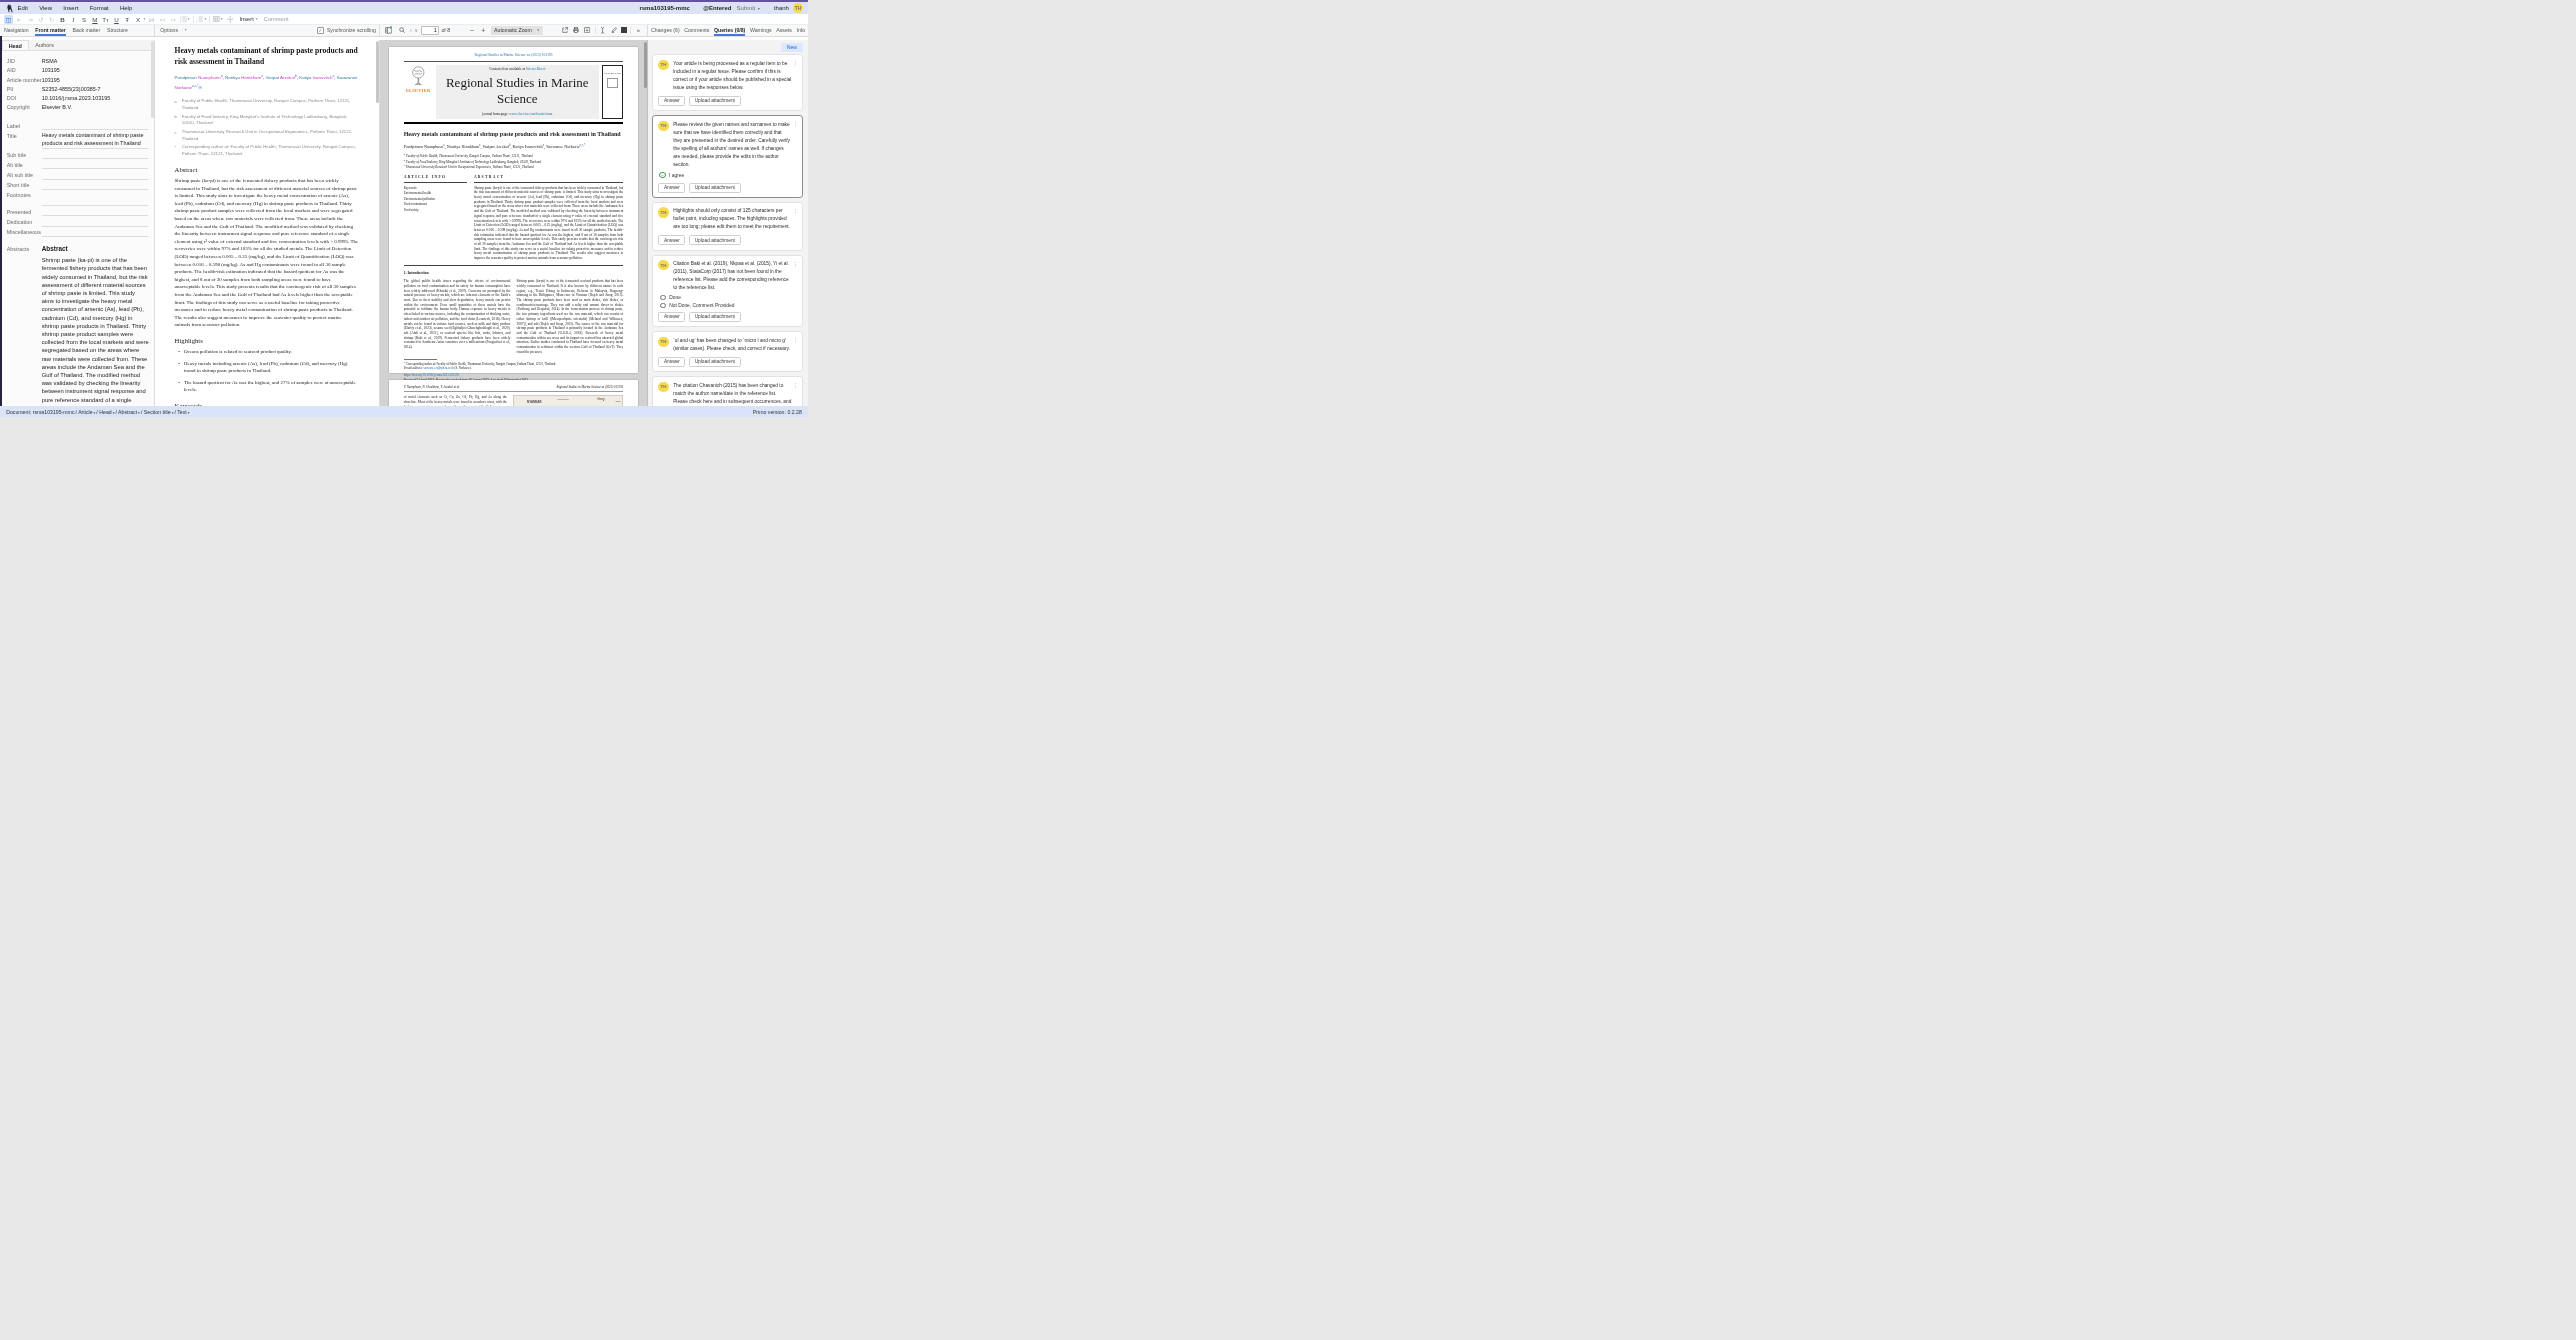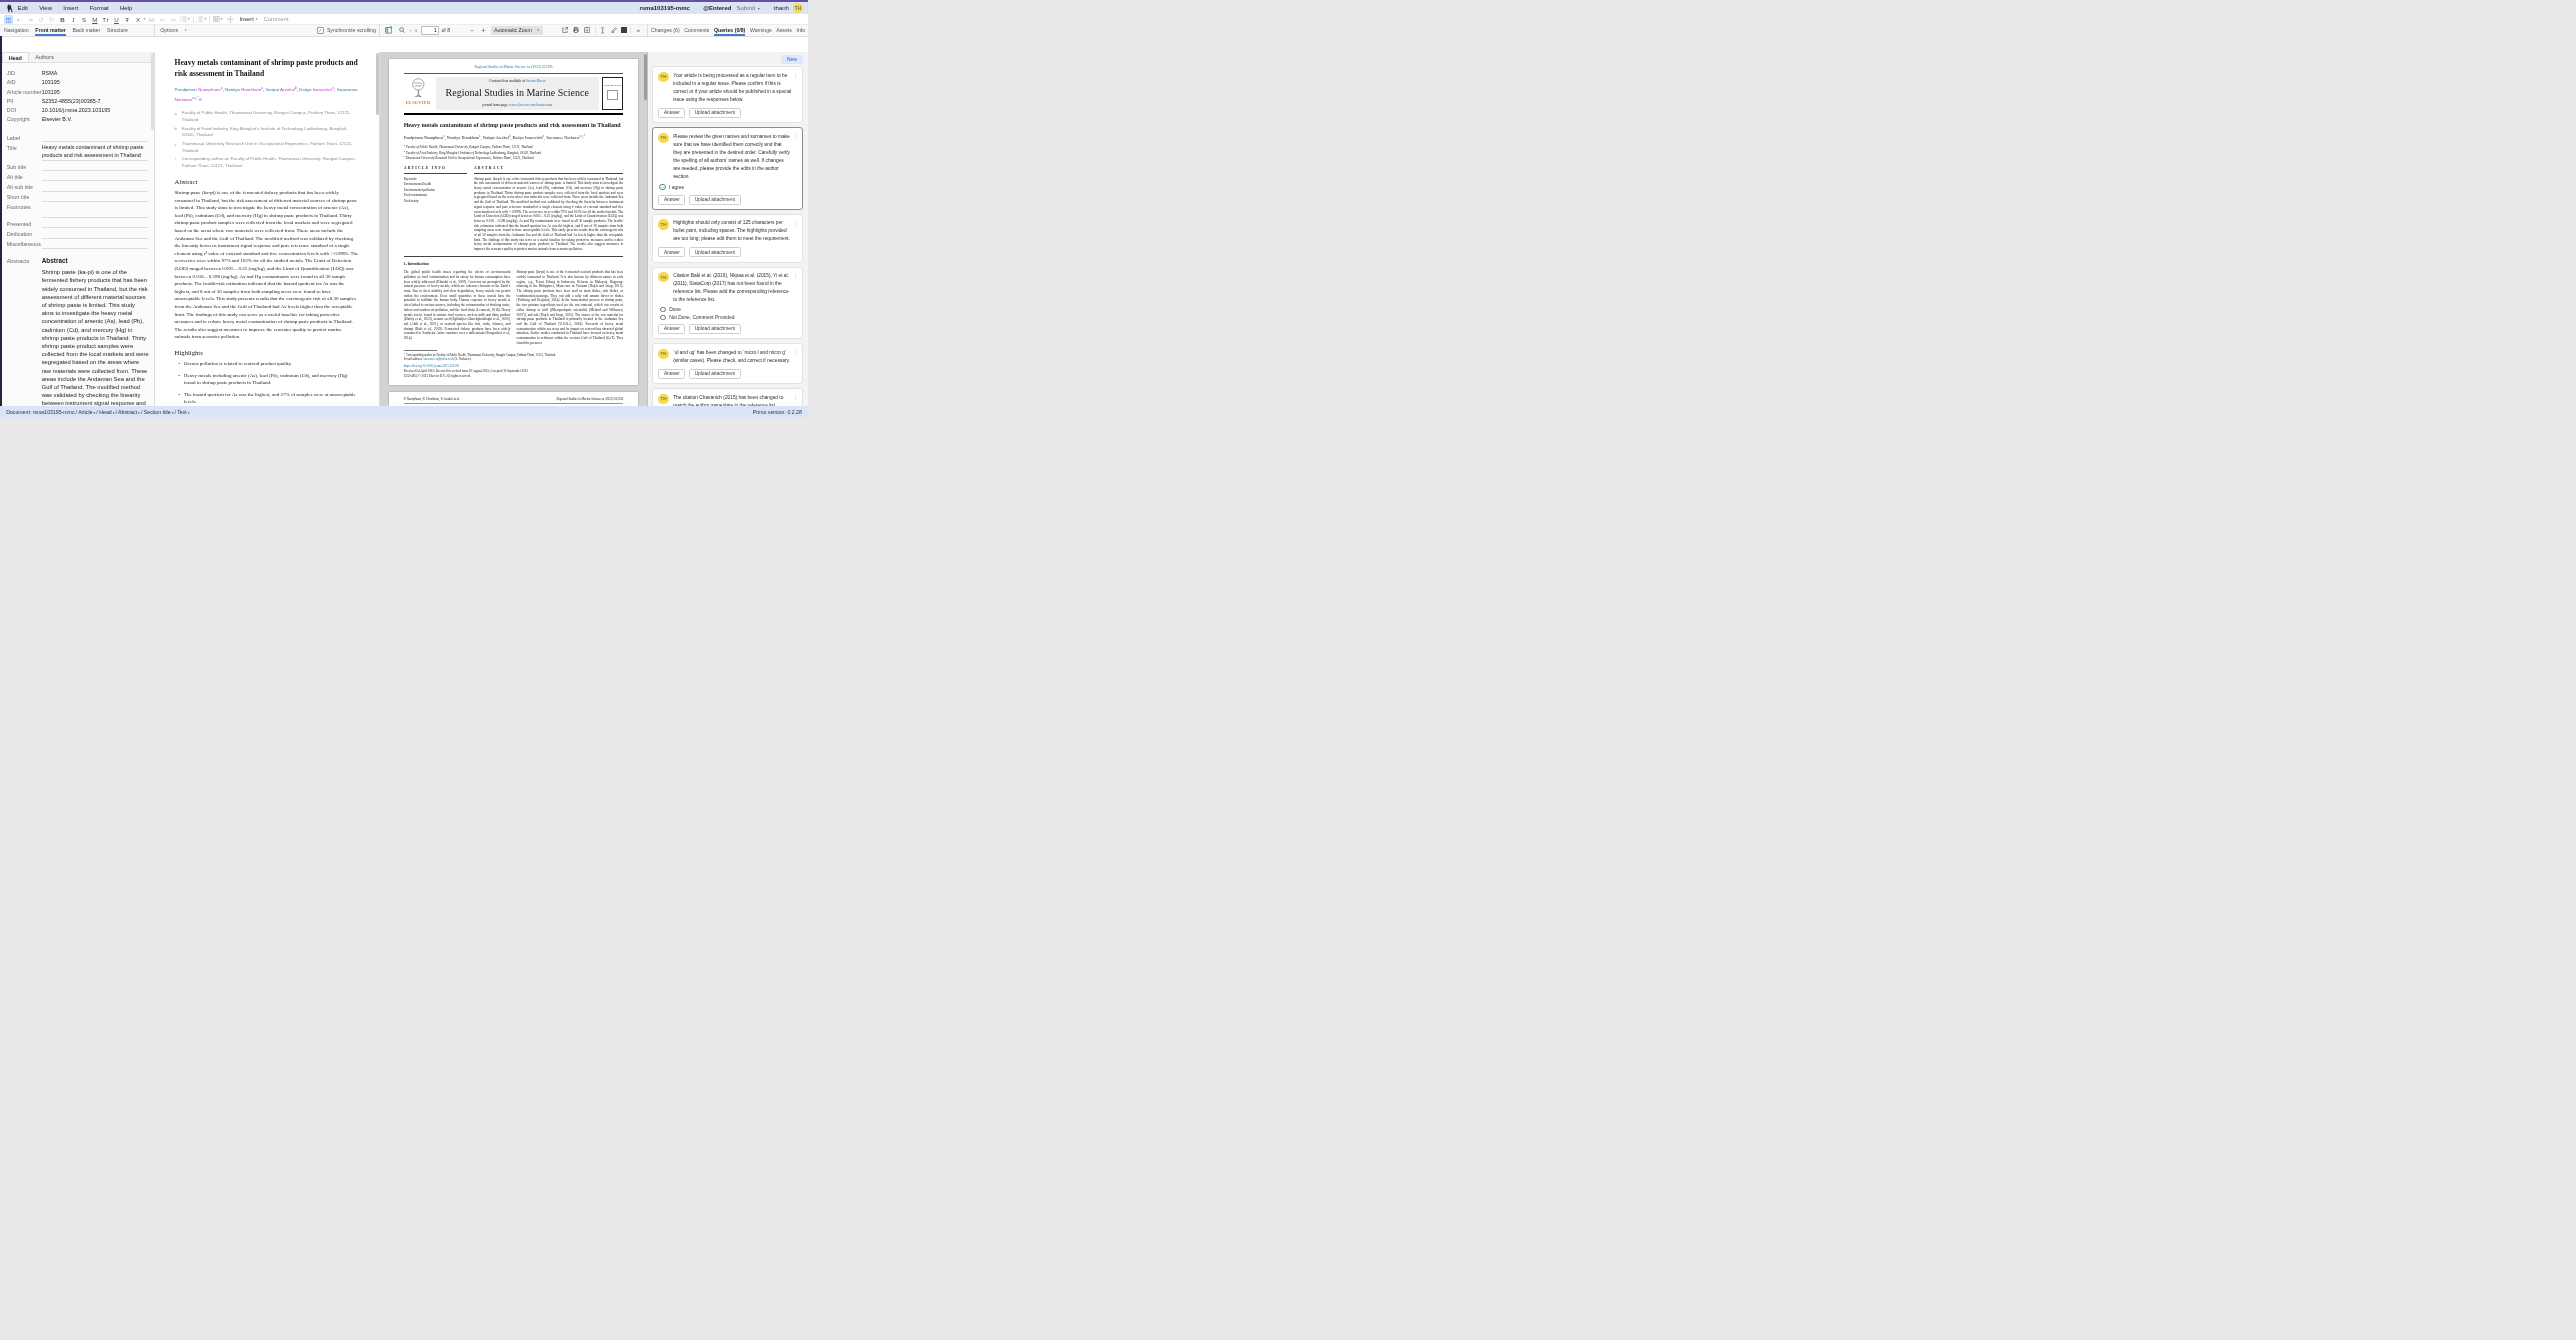--- a/index.html
+++ b/index.html
@@ -56,21 +56,21 @@
   .of8{margin-left:2.1px;color:#444;}
   .zoomsel{display:flex;align-items:center;background:#e2e2e2;height:8.8px;padding:0 3.1px;border-radius:1px;
            color:#333;margin:0 2.1px;white-space:nowrap;}
   .zoomsel .zc{margin-left:5.2px;font-size:3.6px;color:#555;}
   .greendot{position:absolute;width:2.6px;height:2.6px;border-radius:50%;background:#5cb85c;margin-left:4.6px;margin-top:-5.7px;}
   .chev{font-size:4.6px;color:#7a7a7a;margin:0 1px;}
   .blk{width:5.2px;height:6.2px;background:#3c3c3c;margin:0 1.5px;}
   
   .content{position:absolute;left:0;top:36px;width:100%;height:370px;}
   .edge{position:absolute;left:0;top:0;width:1.5px;height:100%;background:#26233f;z-index:5;}
-  .panel{position:absolute;top:16px;height:370px;overflow:hidden;box-sizing:border-box;}
+  .panel{position:absolute;top:4px;height:370px;overflow:hidden;box-sizing:border-box;}
   .p-left{left:0;width:155px;background:#fbfbfb;border-right:0.5px solid #dcdcdc;}
   .p-editor{left:155px;width:225px;background:#fff;border-right:0.5px solid #dcdcdc;}
   .p-pdf{left:380px;width:268px;background:#d2d2d2;border-right:0.5px solid #c2c2c2;}
   .p-right{left:648px;width:160px;background:#f3f3f3;}
   
   .subtabs{display:flex;height:9.8px;border-bottom:0.5px solid #ddd;background:#f4f4f4;margin-left:1.5px;}
   .subtab{padding:1.5px 6.2px;font-size:5.4px;color:#555;}
   .subtab.active{background:#fbfbfb;font-weight:bold;color:#1d1d1d;border:0.5px solid #ddd;border-bottom:none;}
   .meta{margin:7.2px 0 0 6.7px;}
   .mrow{display:flex;margin-bottom:3.3px;font-size:5.4px;}
@@ -106,21 +106,21 @@
   .pp1{top:7.2px;height:326px;padding:6.2px 14.4px;}
   .pp2{top:340px;height:41px;padding:5.2px 14.4px;}
   .jref{text-align:center;color:#2176ae;font-size:3.6px;margin-bottom:4.1px;}
   .mast{display:flex;border-top:0.5px solid #555;padding-top:2.1px;}
   .elslogo{width:29px;text-align:center;flex-shrink:0;}
   .elslogo .tree{height:23px;}
   .elstxt{color:#e87722;font-size:4.4px;font-weight:bold;letter-spacing:0.3px;}
   .mastmid{flex:1;background:#efefef;margin:0 3.1px;text-align:center;padding:2.6px 2.1px;}
   .cl{font-size:3.5px;}
   .cl .sd{color:#2176ae;}
-  .mtitle{font-size:10px;margin:4.1px 0 5.2px 0;font-family:Liberation Serif, serif;}
+  .mtitle{font-size:13px;margin:4.1px 0 5.2px 0;font-family:Liberation Serif, serif;}
   .hp{font-size:3.5px;}
   .hp .url{color:#2176ae;}
   .cover{width:17.5px;border:0.8px solid #222;flex-shrink:0;padding:1px;font-size:2.1px;text-align:center;}
   .cover .e2e{font-size:2.4px;letter-spacing:0.2px;margin-top:5.2px;font-weight:bold;color:#333;}
   .cover .mini{width:9.3px;height:8.2px;border:0.3px solid #999;margin:3.1px auto;}
   .blackbar{height:2.1px;background:#000;margin:2.6px 0 6.2px 0;}
   .ptitle{font-size:6px;font-weight:bold;line-height:1.45;margin-bottom:4.1px;}
   .pauthors{font-size:4.2px;margin-bottom:3.6px;}
   .pauthors sup{color:#2176ae;font-size:3.1px;}
   .paffil{font-size:3.2px;font-style:italic;line-height:1.5;}

